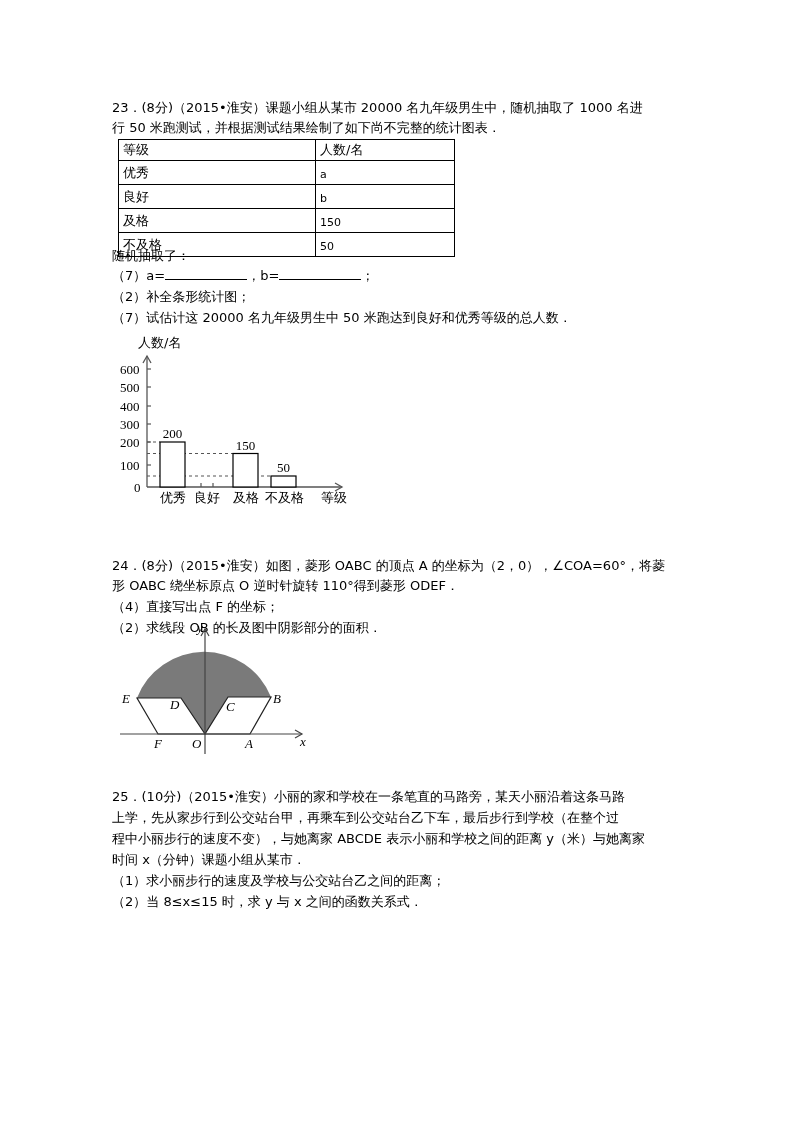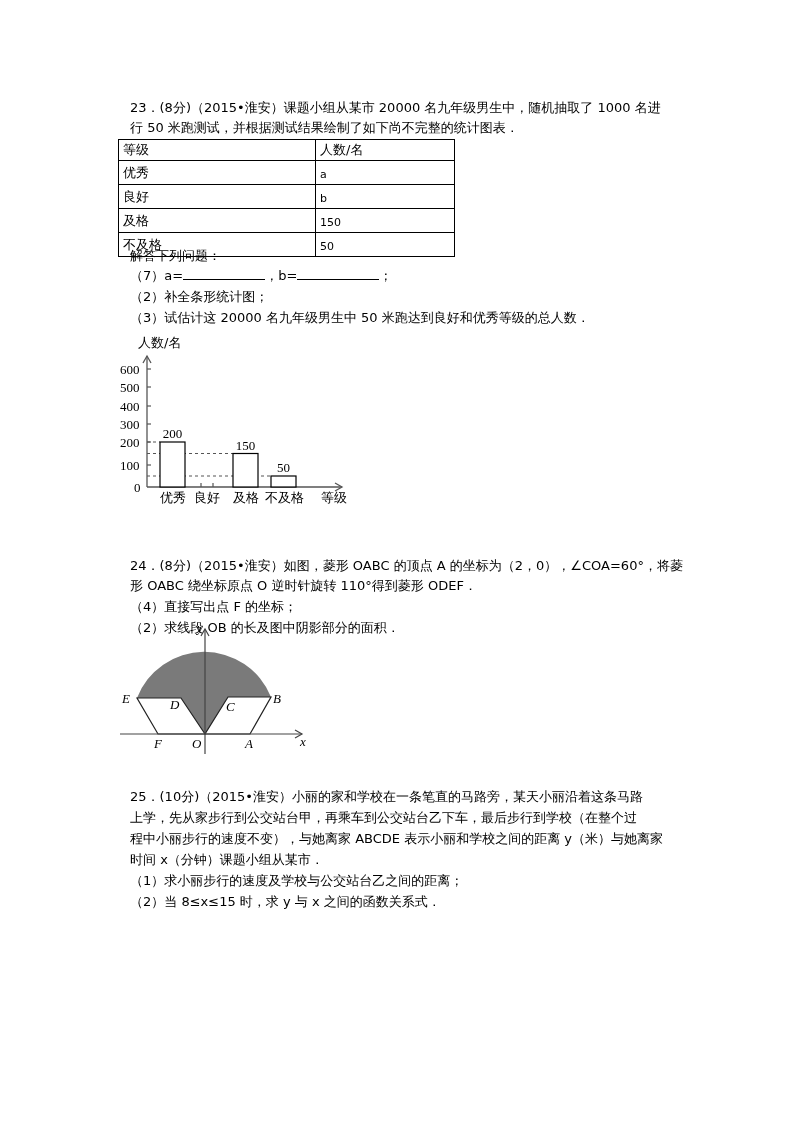--- a/index.html
+++ b/index.html
@@ -1,18 +1,18 @@
 <!DOCTYPE html>
 <html><head>
 <meta charset="utf-8">
 <style>
   html, body { margin: 0; padding: 0; background: #ffffff; }
   body { width: 794px; height: 1123px; position: relative; overflow: hidden;
          font-family: "DejaVu Sans", sans-serif; color: #000; }
-  .line { position: absolute; left: 130px; font-size: 13px; line-height: 20px; white-space: nowrap; text-align: right; }
+  .line { position: absolute; left: 112px; font-size: 13px; line-height: 20px; white-space: nowrap; text-align: right; }
   table.stat { position: absolute; left: 118px; top: 139px; border-collapse: collapse;
                font-size: 13px; }
   table.stat td { border: 1px solid #000; height: 20px; padding: 0 4px; vertical-align: middle; }
   table.stat td.c1 { width: 188px; }
   table.stat td.c2 { width: 130px; }
   table.stat td.small { font-size: 11px; padding-top: 3px; }
   .blank { display: inline-block; border-bottom: 1px solid #000; width: 82px; height: 12px; vertical-align: baseline; }
   svg { position: absolute; overflow: visible; }
   .chart-text { font-family: "Liberation Serif", serif; font-size: 13px; }
   .chart-cn { font-family: "DejaVu Sans", sans-serif; font-size: 13px; }
@@ -42,26 +42,26 @@
     <td class="c1">及格</td>
     <td class="c2 small">150</td>
   </tr>
   <tr>
     <td class="c1">不及格</td>
     <td class="c2 small">50</td>
   </tr>
 </tbody>
   </table>
 
-<div class="line" style="top:246px">解答下列问题：</div>
+<div class="line" style="top:246px">随机抽取了：</div>
 <div class="line" style="top:266px">
   <span>（7）a=</span><span class="blank"></span><span>，b=</span><span class="blank"></span><span>；</span>
 </div>
 <div class="line" style="top:287px">（2）补全条形统计图；</div>
-<div class="line" style="top:308px">（3）试估计这 20000 名九年级男生中 50 米跑达到良好和优秀等级的总人数．</div>
+<div class="line" style="top:308px">（7）试估计这 20000 名九年级男生中 50 米跑达到良好和优秀等级的总人数．</div>
 
 <svg id="bar-chart" style="left:0;top:0" width="794" height="520">
   <g id="chart-axes">
       <line x1="147" y1="487" x2="147" y2="356" stroke="#555" stroke-width="1.3"></line>
       <polyline points="143,363 147,356 151,363" fill="none" stroke="#555" stroke-width="1.3"></polyline>
       <line x1="147" y1="487" x2="342" y2="487" stroke="#555" stroke-width="1.3"></line>
       <polyline points="335,483 342,487 335,491" fill="none" stroke="#555" stroke-width="1.3"></polyline>
       <line x1="147" y1="465" x2="151" y2="465" stroke="#555" stroke-width="1.2"></line>
       <line x1="147" y1="442" x2="151" y2="442" stroke="#555" stroke-width="1.2"></line>
       <line x1="147" y1="424" x2="151" y2="424" stroke="#555" stroke-width="1.2"></line>

